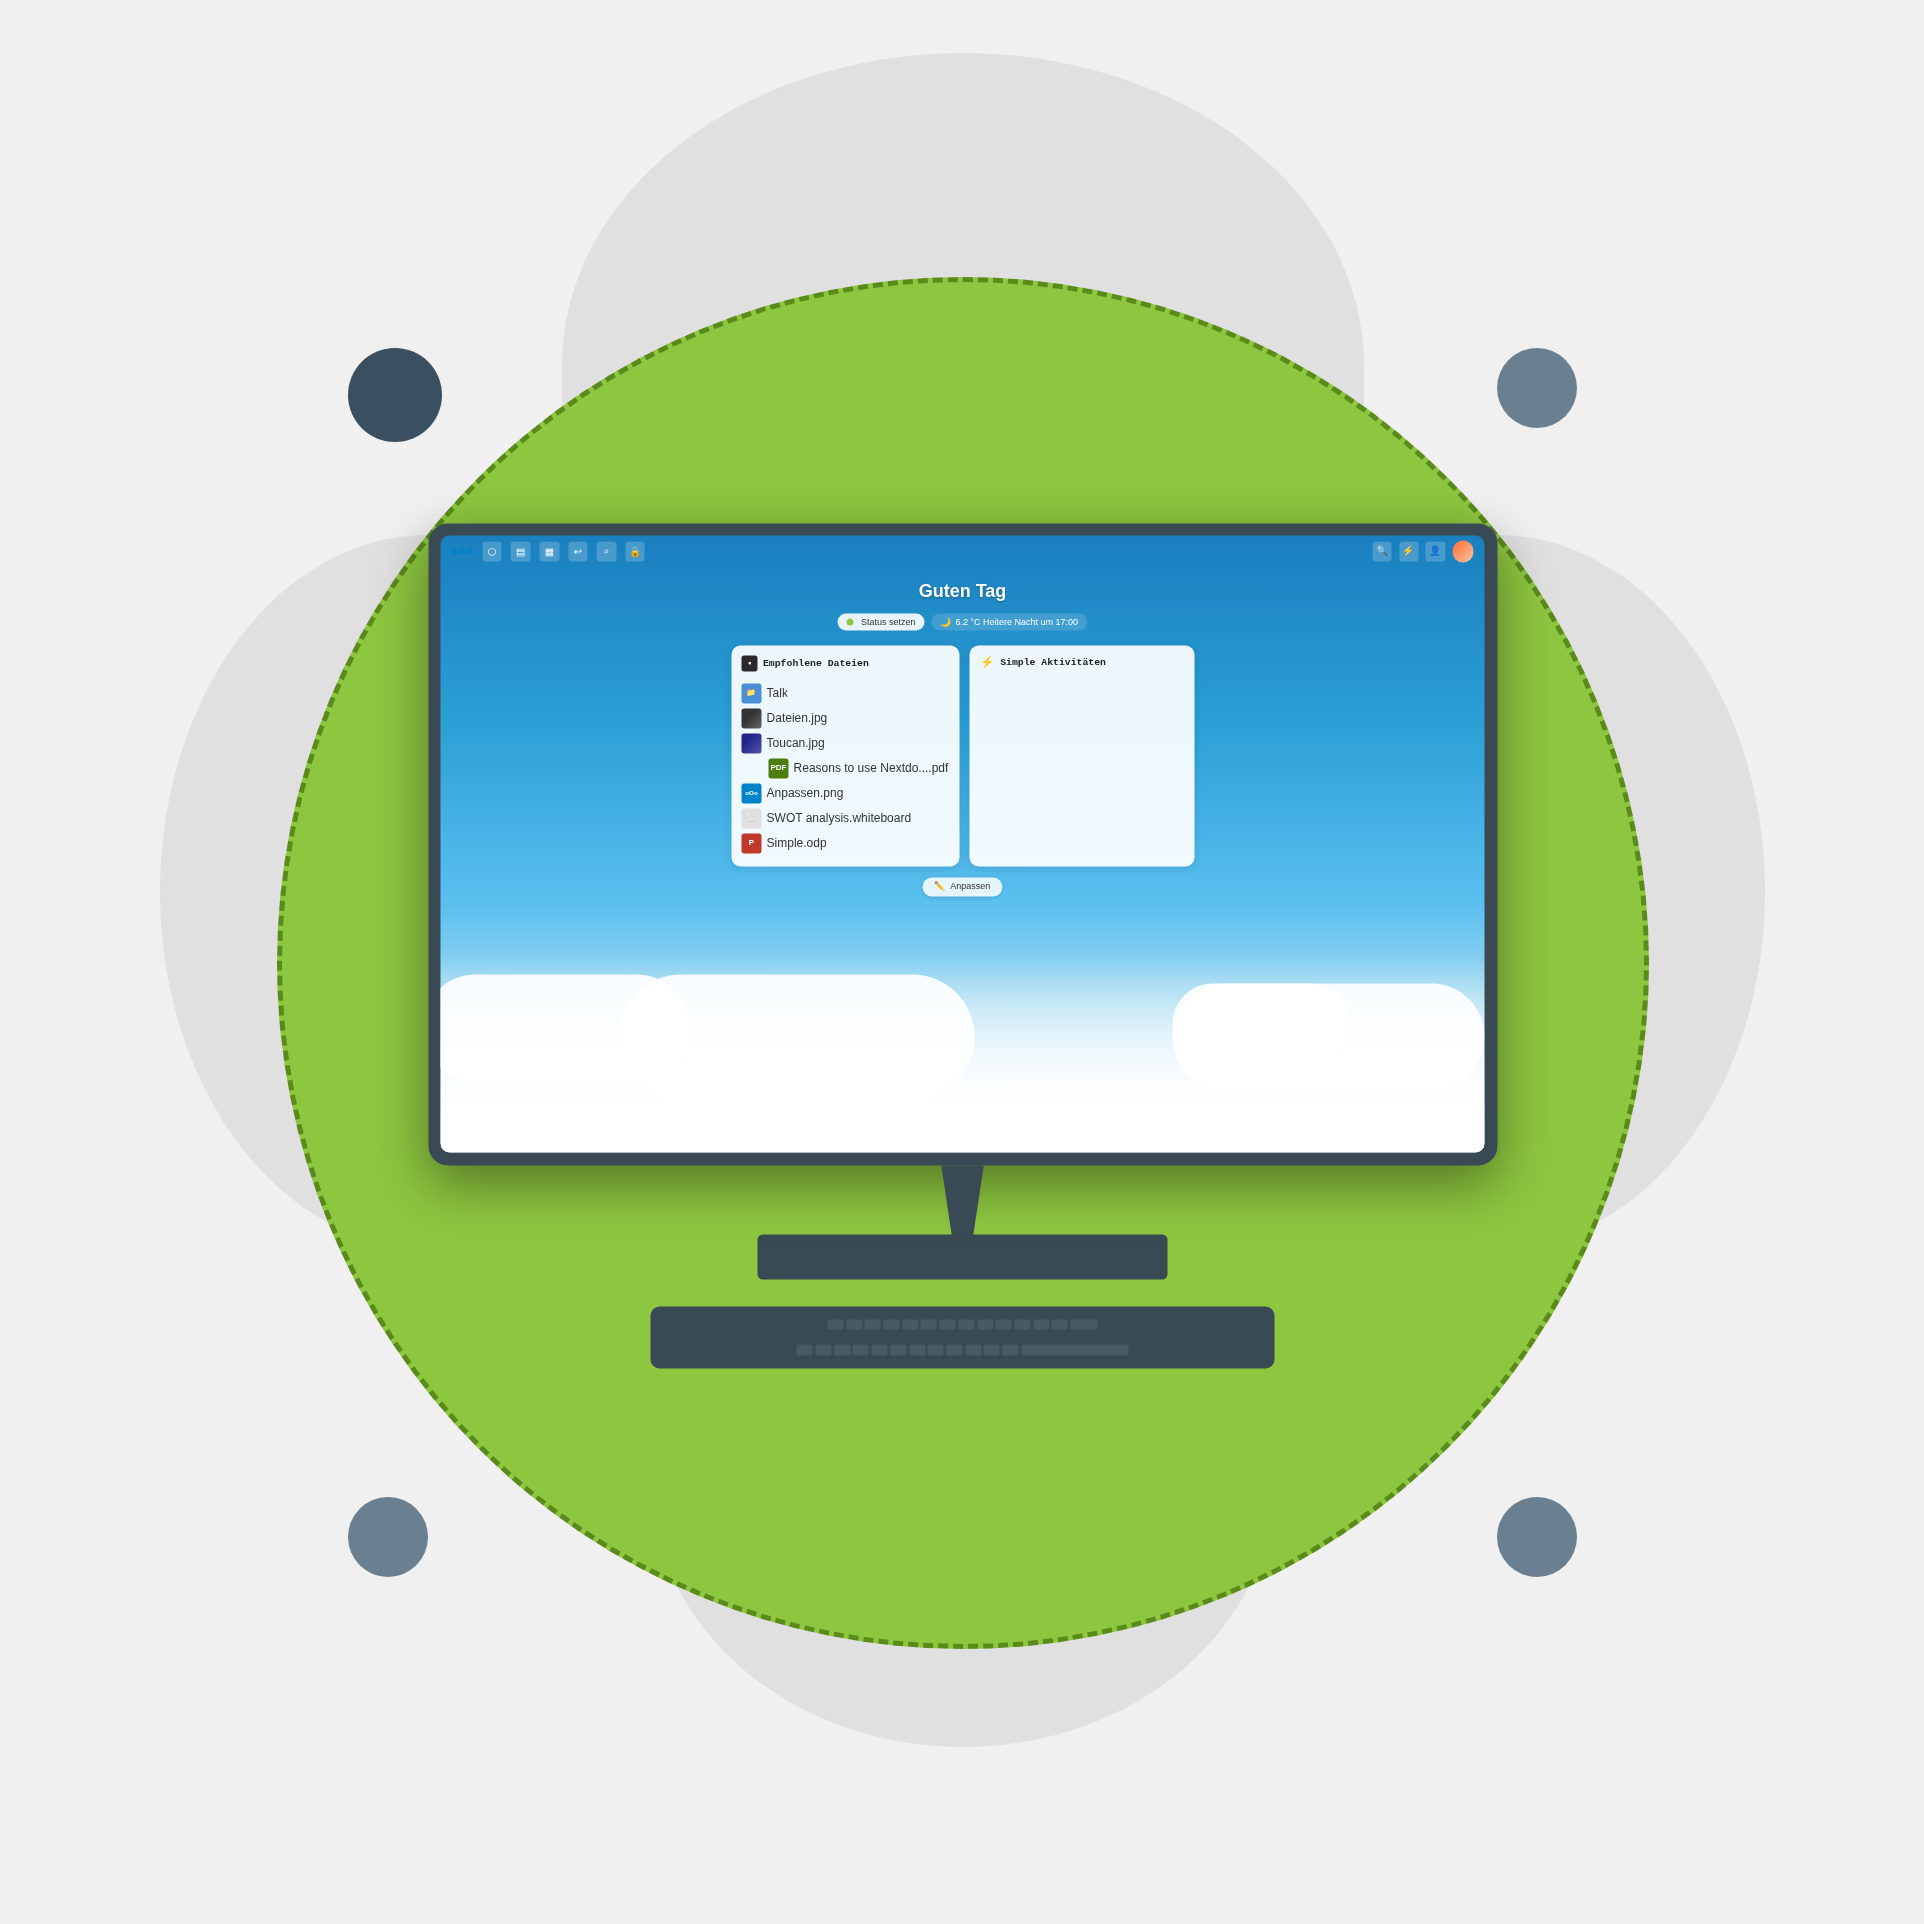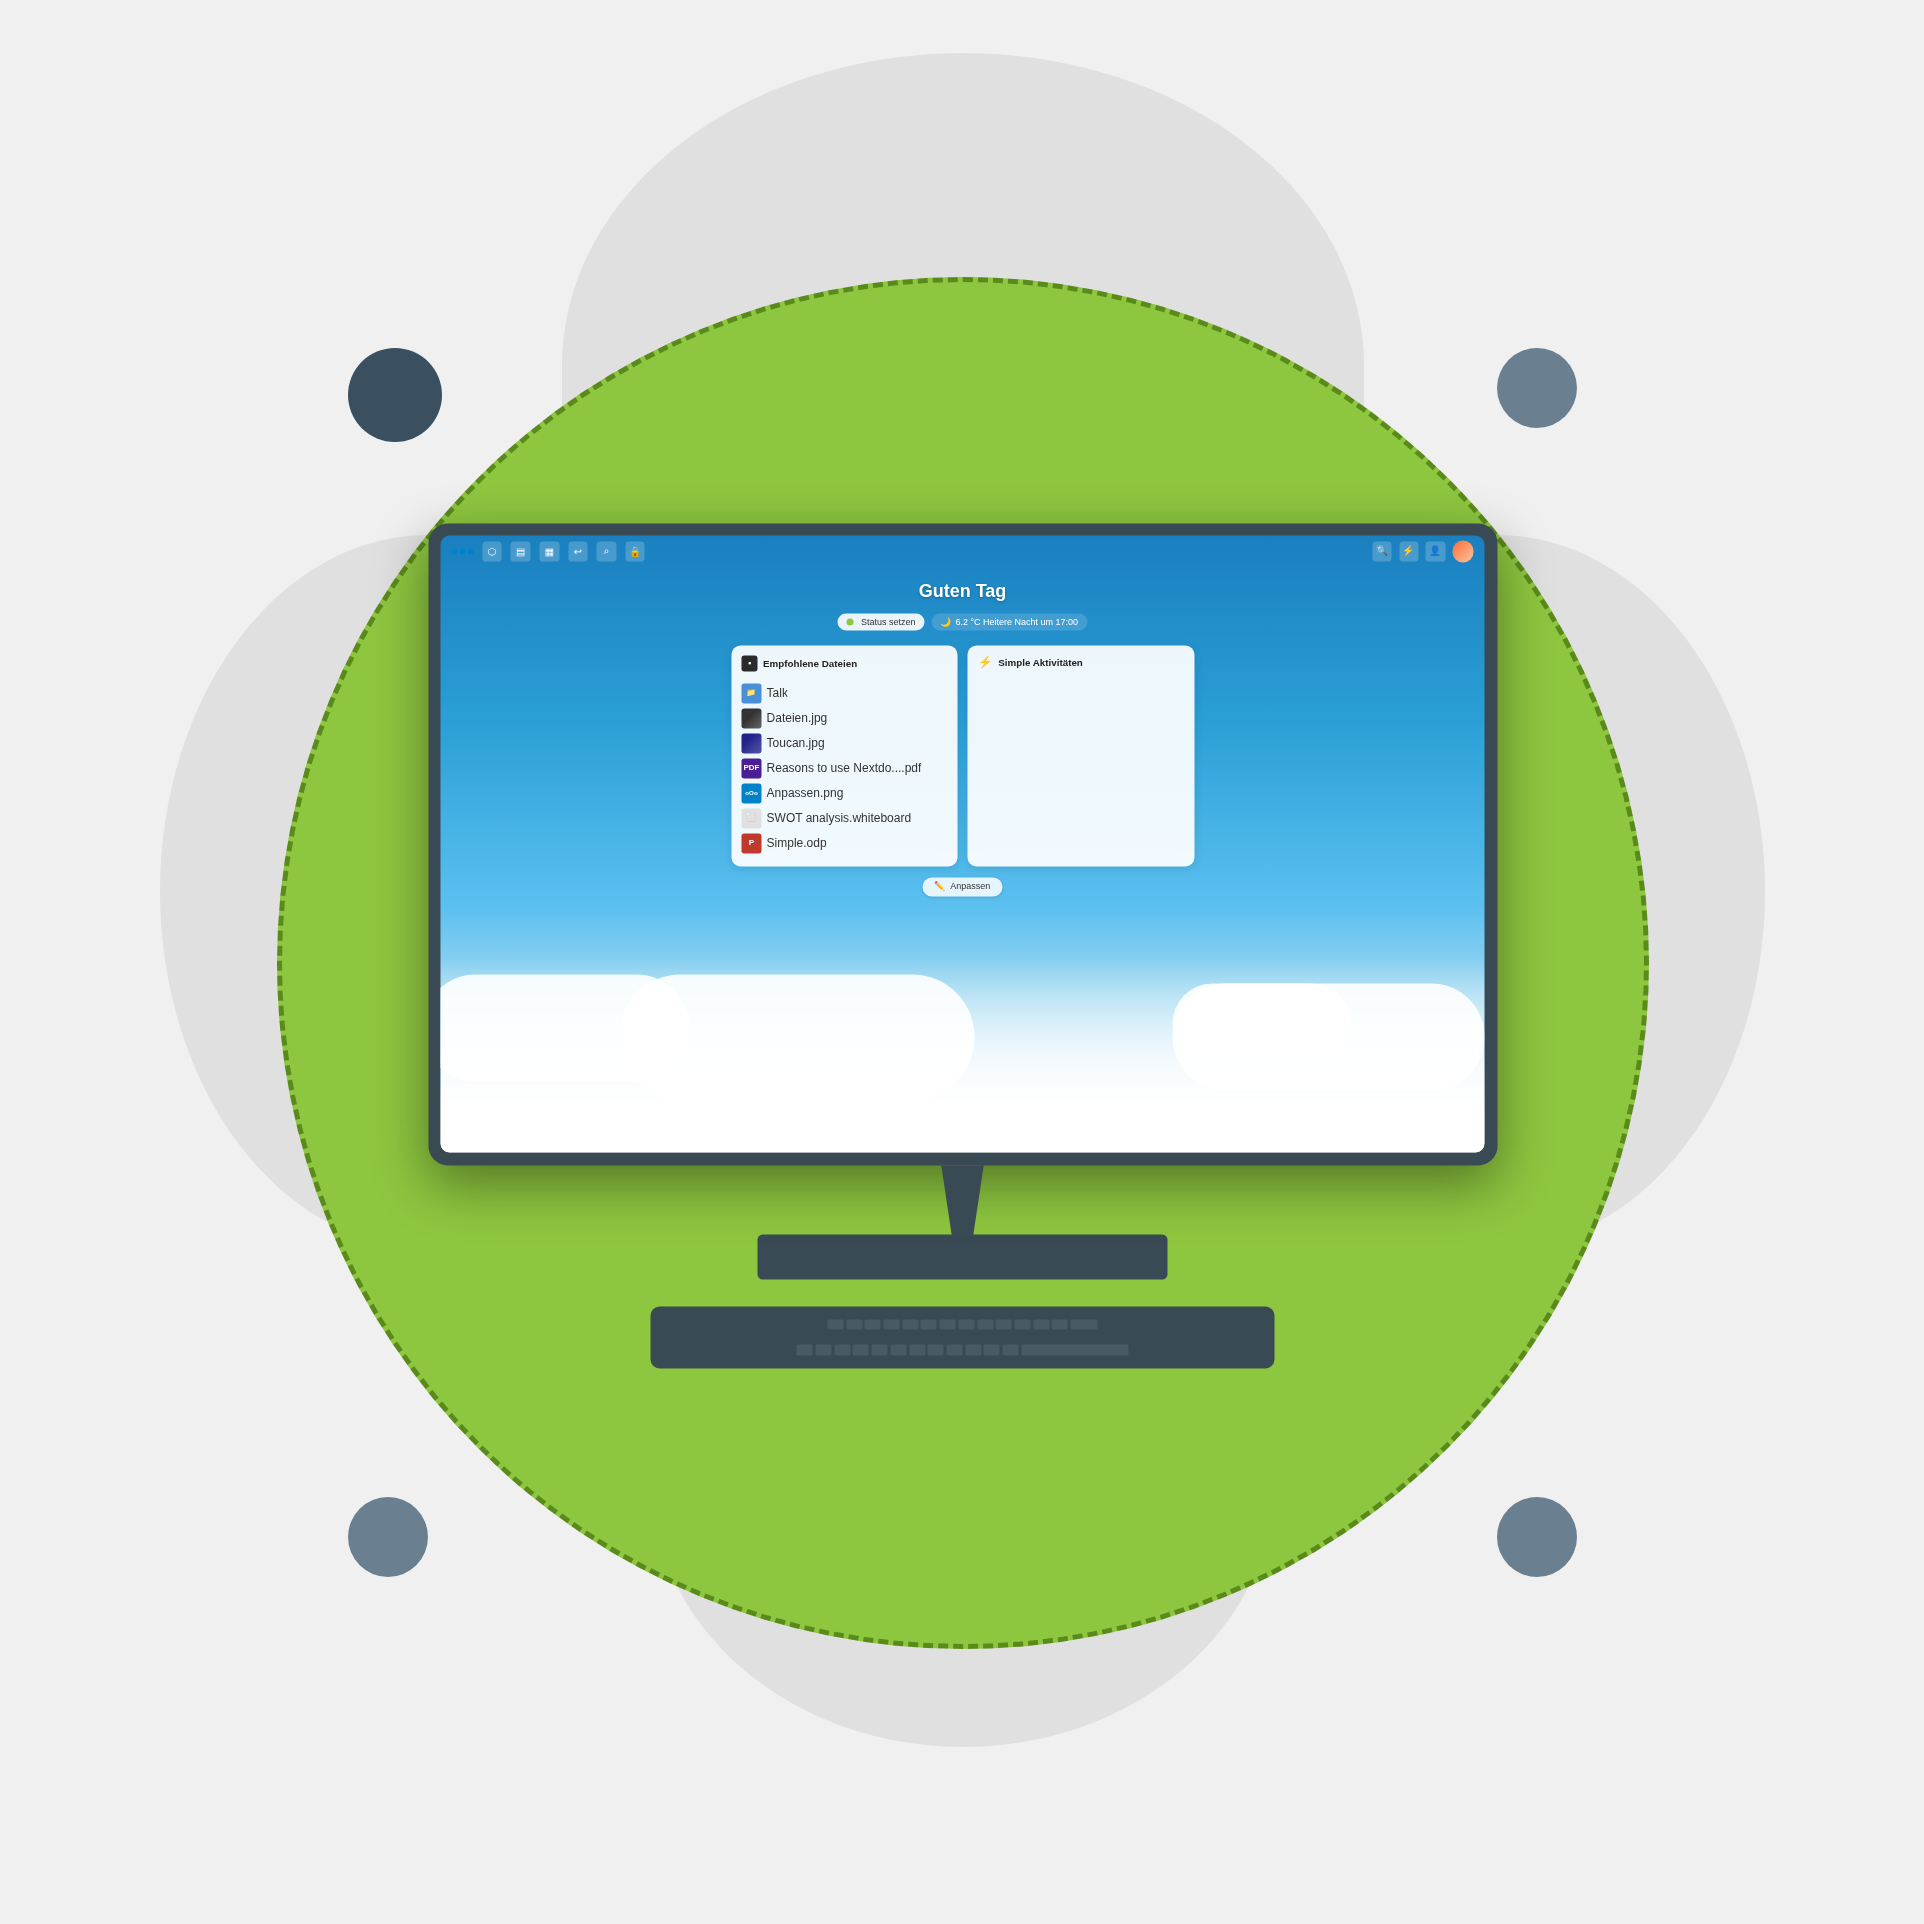--- a/index.html
+++ b/index.html
@@ -253,20 +253,21 @@
       background: #2a2a2a;
       border-radius: 2.7px;
       display: flex;
       align-items: center;
       justify-content: center;
     }
     .panel-title {
       font-size: 9.8px;
       font-weight: 700;
       color: #222;
+      font-family: Liberation Mono, monospace;
     }
 
     .file-item {
       display: flex;
       align-items: center;
       gap: 5.3px;
       padding: 2.7px 0;
       cursor: pointer;
     }
     .file-icon {
@@ -284,21 +285,21 @@
     .file-name {
       font-size: 12px;
       color: #333;
       white-space: nowrap;
       overflow: hidden;
       text-overflow: ellipsis;
     }
 
     
     .fi-folder { background: #4a90d9; }
-    .fi-pdf { background: #4c1d95; color: white; }
+    .fi-pdf { background: #4d7c0f; color: white; margin-left: 27px; }
     .fi-whiteboard { background: #e0e0e0; }
     .fi-odp { background: #c0392b; color: white; }
 
     
     .thumb-gorilla {
       background: linear-gradient(135deg, #333 40%, #666 100%);
       position: relative;
     }
     .thumb-toucan {
       background: linear-gradient(135deg, #228 30%, #55a 100%);

